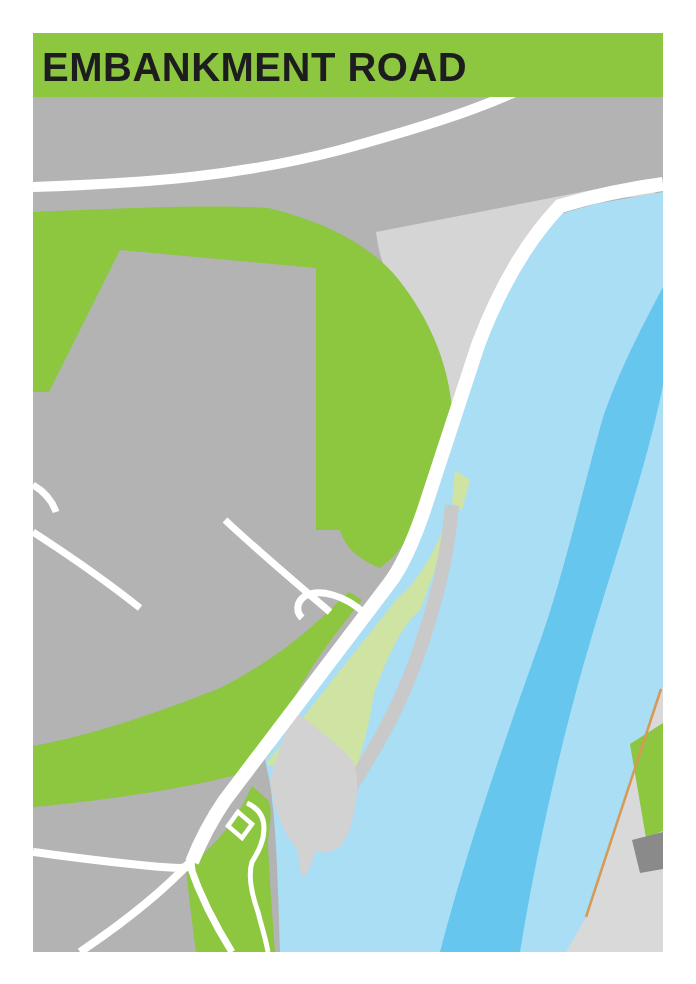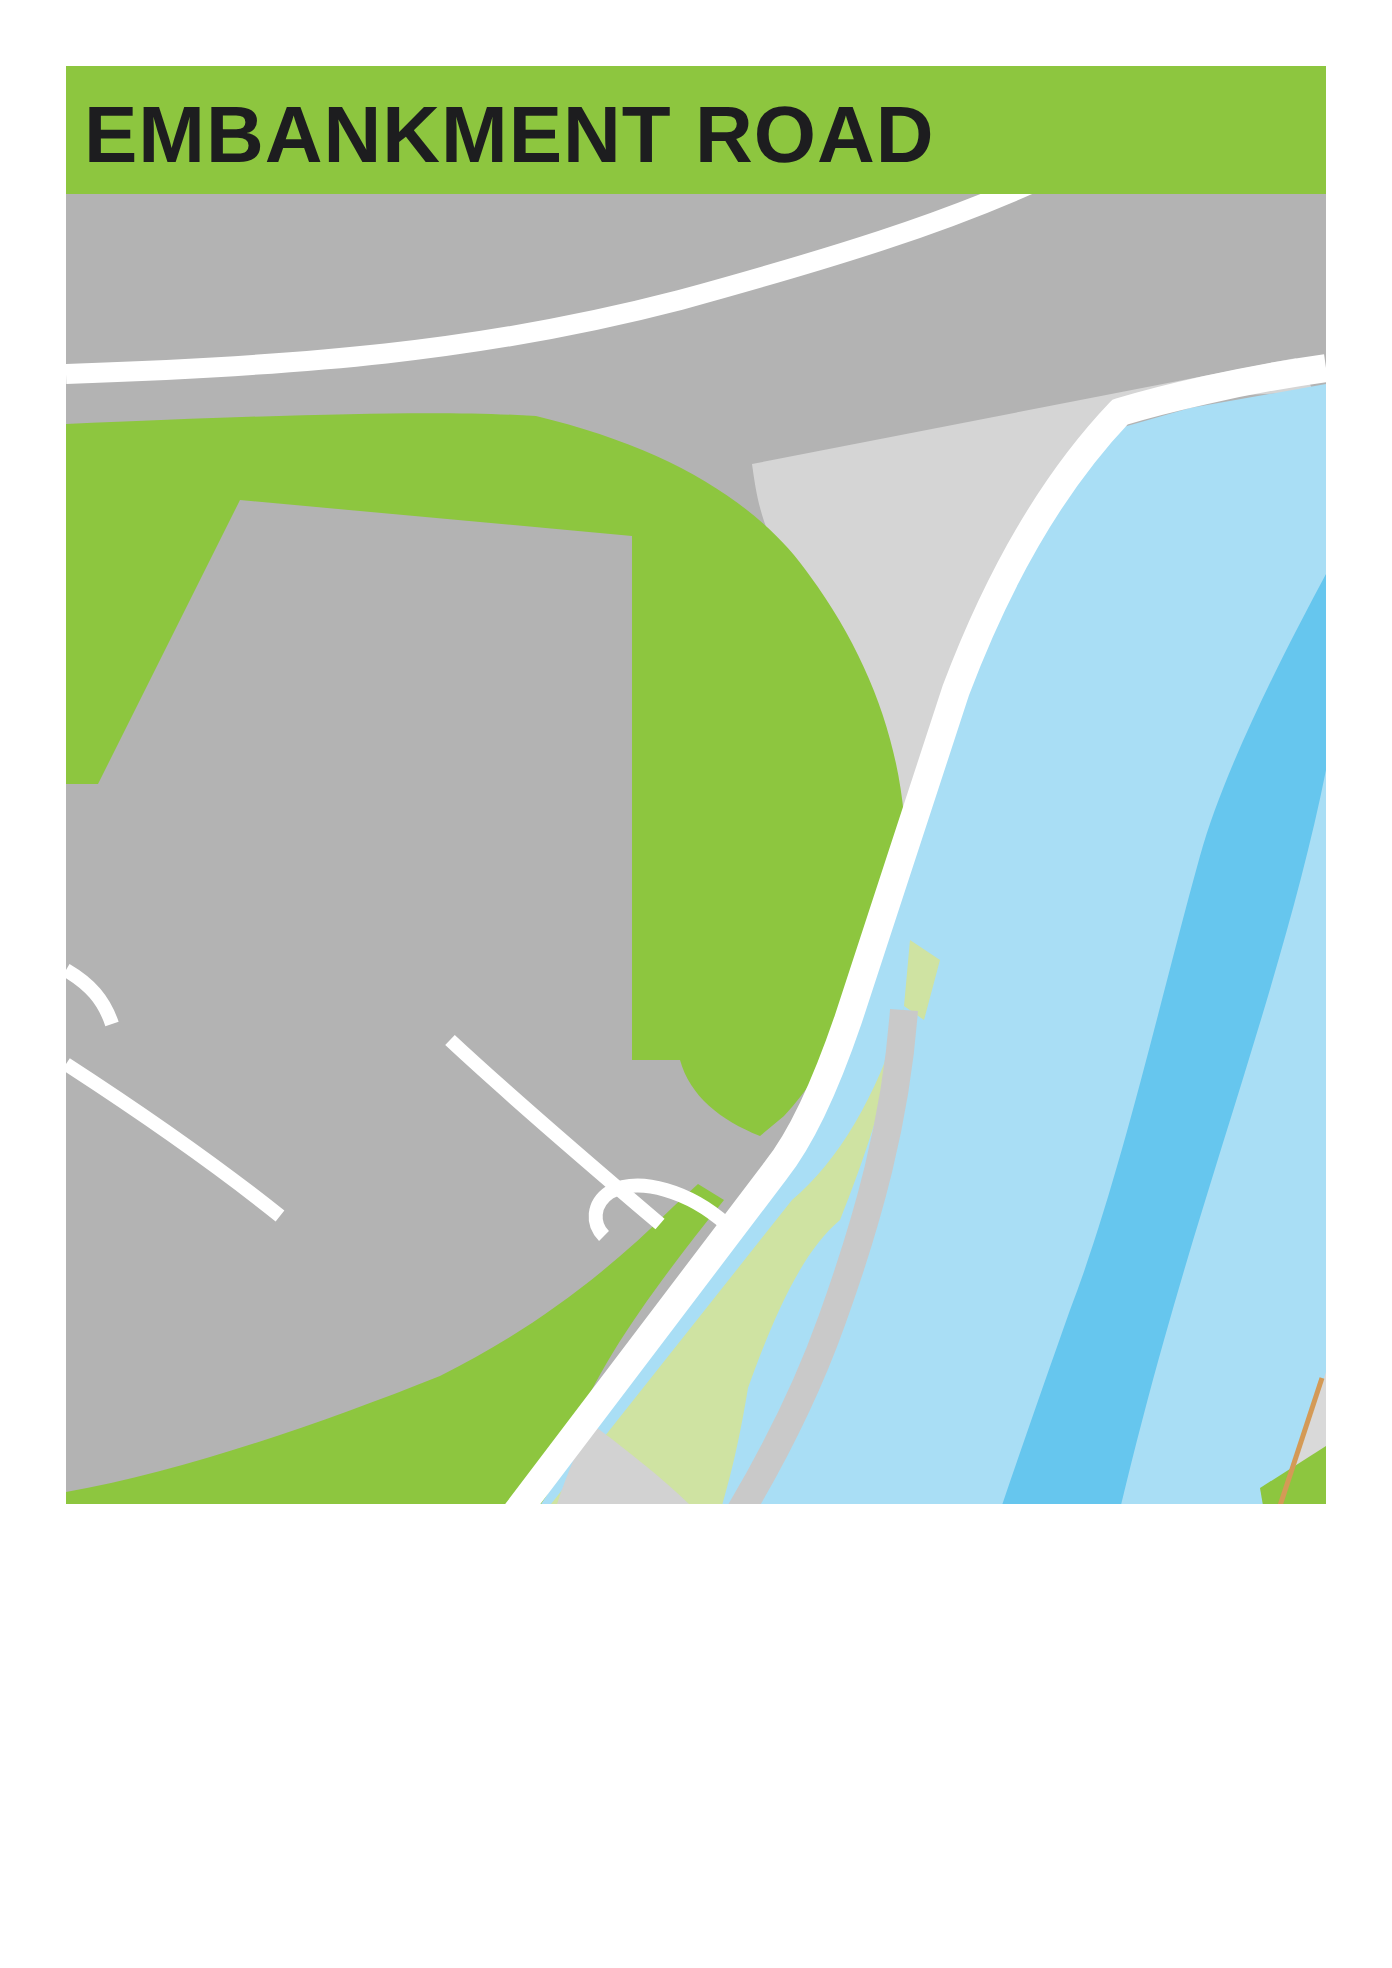--- a/index.html
+++ b/index.html
@@ -1,16 +1,16 @@
 <!DOCTYPE html>
 <html><head>
 <meta charset="utf-8">
 <style>
 html,body{margin:0;padding:0;background:#ffffff;}
-#page{position:relative;width:696px;height:752px;background:#ffffff;overflow:hidden;
+#page{position:relative;width:696px;height:984px;background:#ffffff;overflow:hidden;
 font-family:"Liberation Sans", sans-serif;}
 svg{position:absolute;top:0;left:0;}
 text{font-family:"Liberation Sans", sans-serif;fill:#1d1d1f;}
 </style>
 </head>
 <body>
 <div id="page">
 <svg width="696" height="984" viewBox="0 0 696 984">
 <defs>
 <clipPath id="mapclip">

